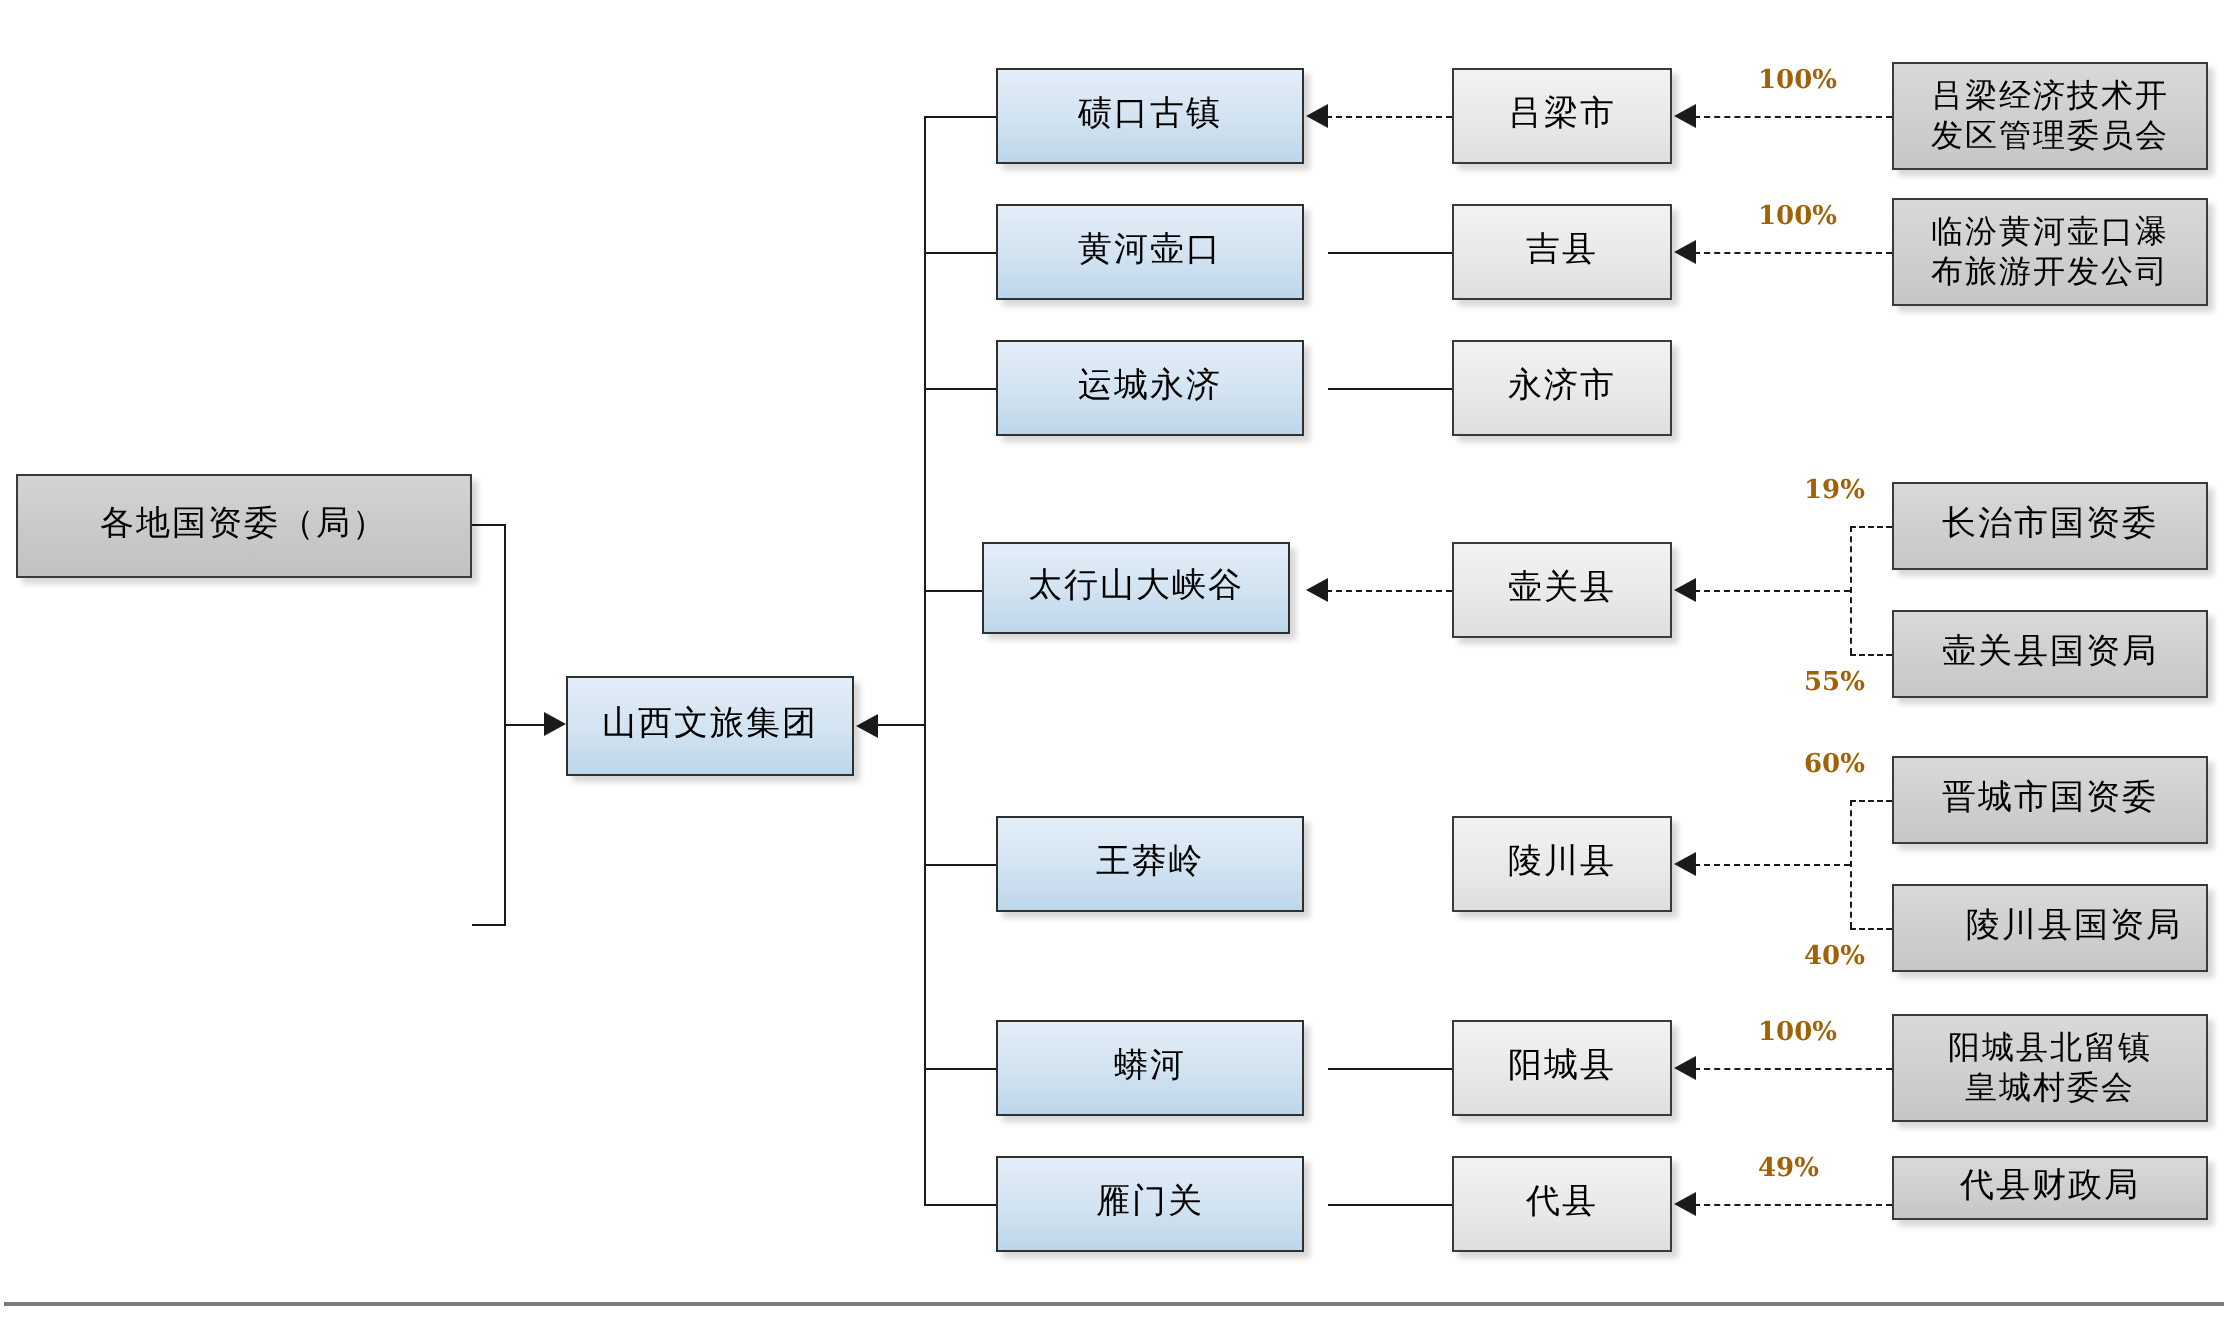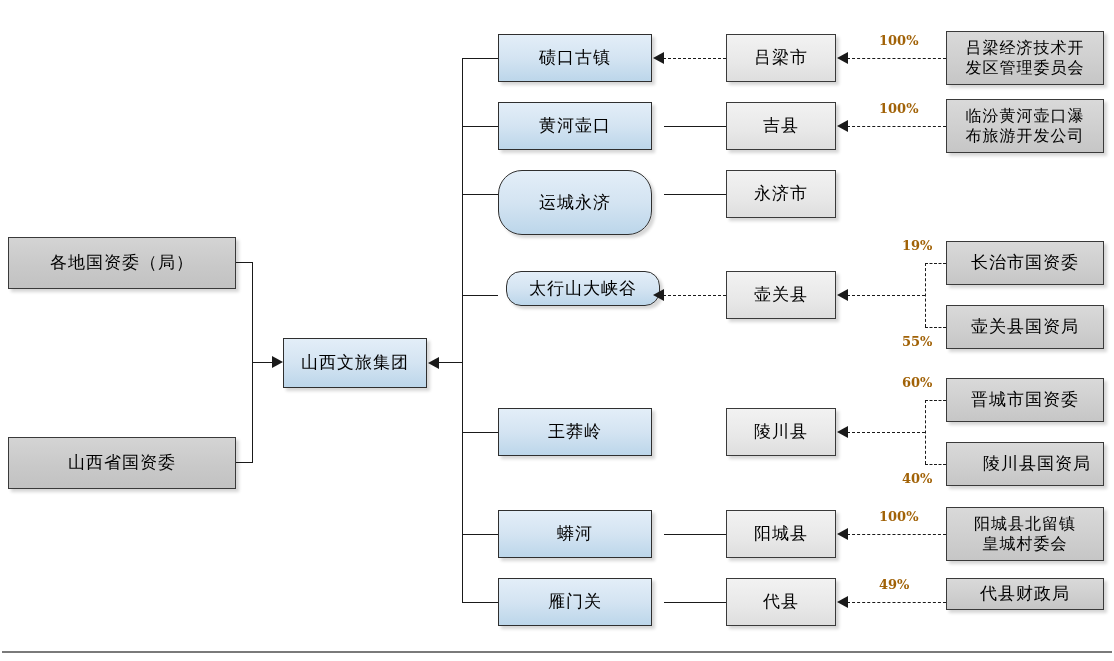--- a/index.html
+++ b/index.html
@@ -82,23 +82,20 @@
 </style>
 </head>
 <body>
 
 <div id="stage">
 
   <div class="box gray-dark" style="left:8px;  top:237px; width:228px; height:52px;">
     <span class="txt">各地国资委（局）</span>
   </div>
 
-  <div class="box gray-dark" style="left:8px;  top:437px; width:228px; height:52px;">
-    <span class="txt">山西省国资委</span>
-  </div>
 
   <div class="hline" style="left:236px; top:262px; width:16px;"></div>
   <div class="hline" style="left:236px; top:462px; width:16px;"></div>
   <div class="vline" style="left:252px; top:262px; height:201px;"></div>
   <div class="hline" style="left:252px; top:362px; width:28px;"></div>
   <div class="arrow-right" style="left:272px; top:356px;"></div>
 
   <div class="box blue" style="left:283px; top:338px; width:144px; height:50px;">
     <span class="txt">山西文旅集团</span>
   </div>
@@ -114,24 +111,24 @@
   <div class="hline" style="left:462px; top:432px; width:36px;"></div>
   <div class="hline" style="left:462px; top:534px; width:36px;"></div>
   <div class="hline" style="left:462px; top:602px; width:36px;"></div>
 
   <div class="box blue" style="left:498px; top:34px;  width:154px; height:48px;">
     <span class="txt">碛口古镇</span>
   </div>
   <div class="box blue" style="left:498px; top:102px; width:154px; height:48px;">
     <span class="txt">黄河壶口</span>
   </div>
-  <div class="box blue" style="left:498px; top:170px; width:154px; height:65px;border-radius:24px;">
+  <div class="box blue" style="left:498px; top:170px; width:154px; height:48px;">
     <span class="txt">运城永济</span>
   </div>
-  <div class="box blue" style="left:506px; top:271px; width:154px; height:35px;border-radius:15px;">
+  <div class="box blue" style="left:491px; top:271px; width:154px; height:46px;">
     <span class="txt">太行山大峡谷</span>
   </div>
   <div class="box blue" style="left:498px; top:408px; width:154px; height:48px;">
     <span class="txt">王莽岭</span>
   </div>
   <div class="box blue" style="left:498px; top:510px; width:154px; height:48px;">
     <span class="txt">蟒河</span>
   </div>
   <div class="box blue" style="left:498px; top:578px; width:154px; height:48px;">
     <span class="txt">雁门关</span>

